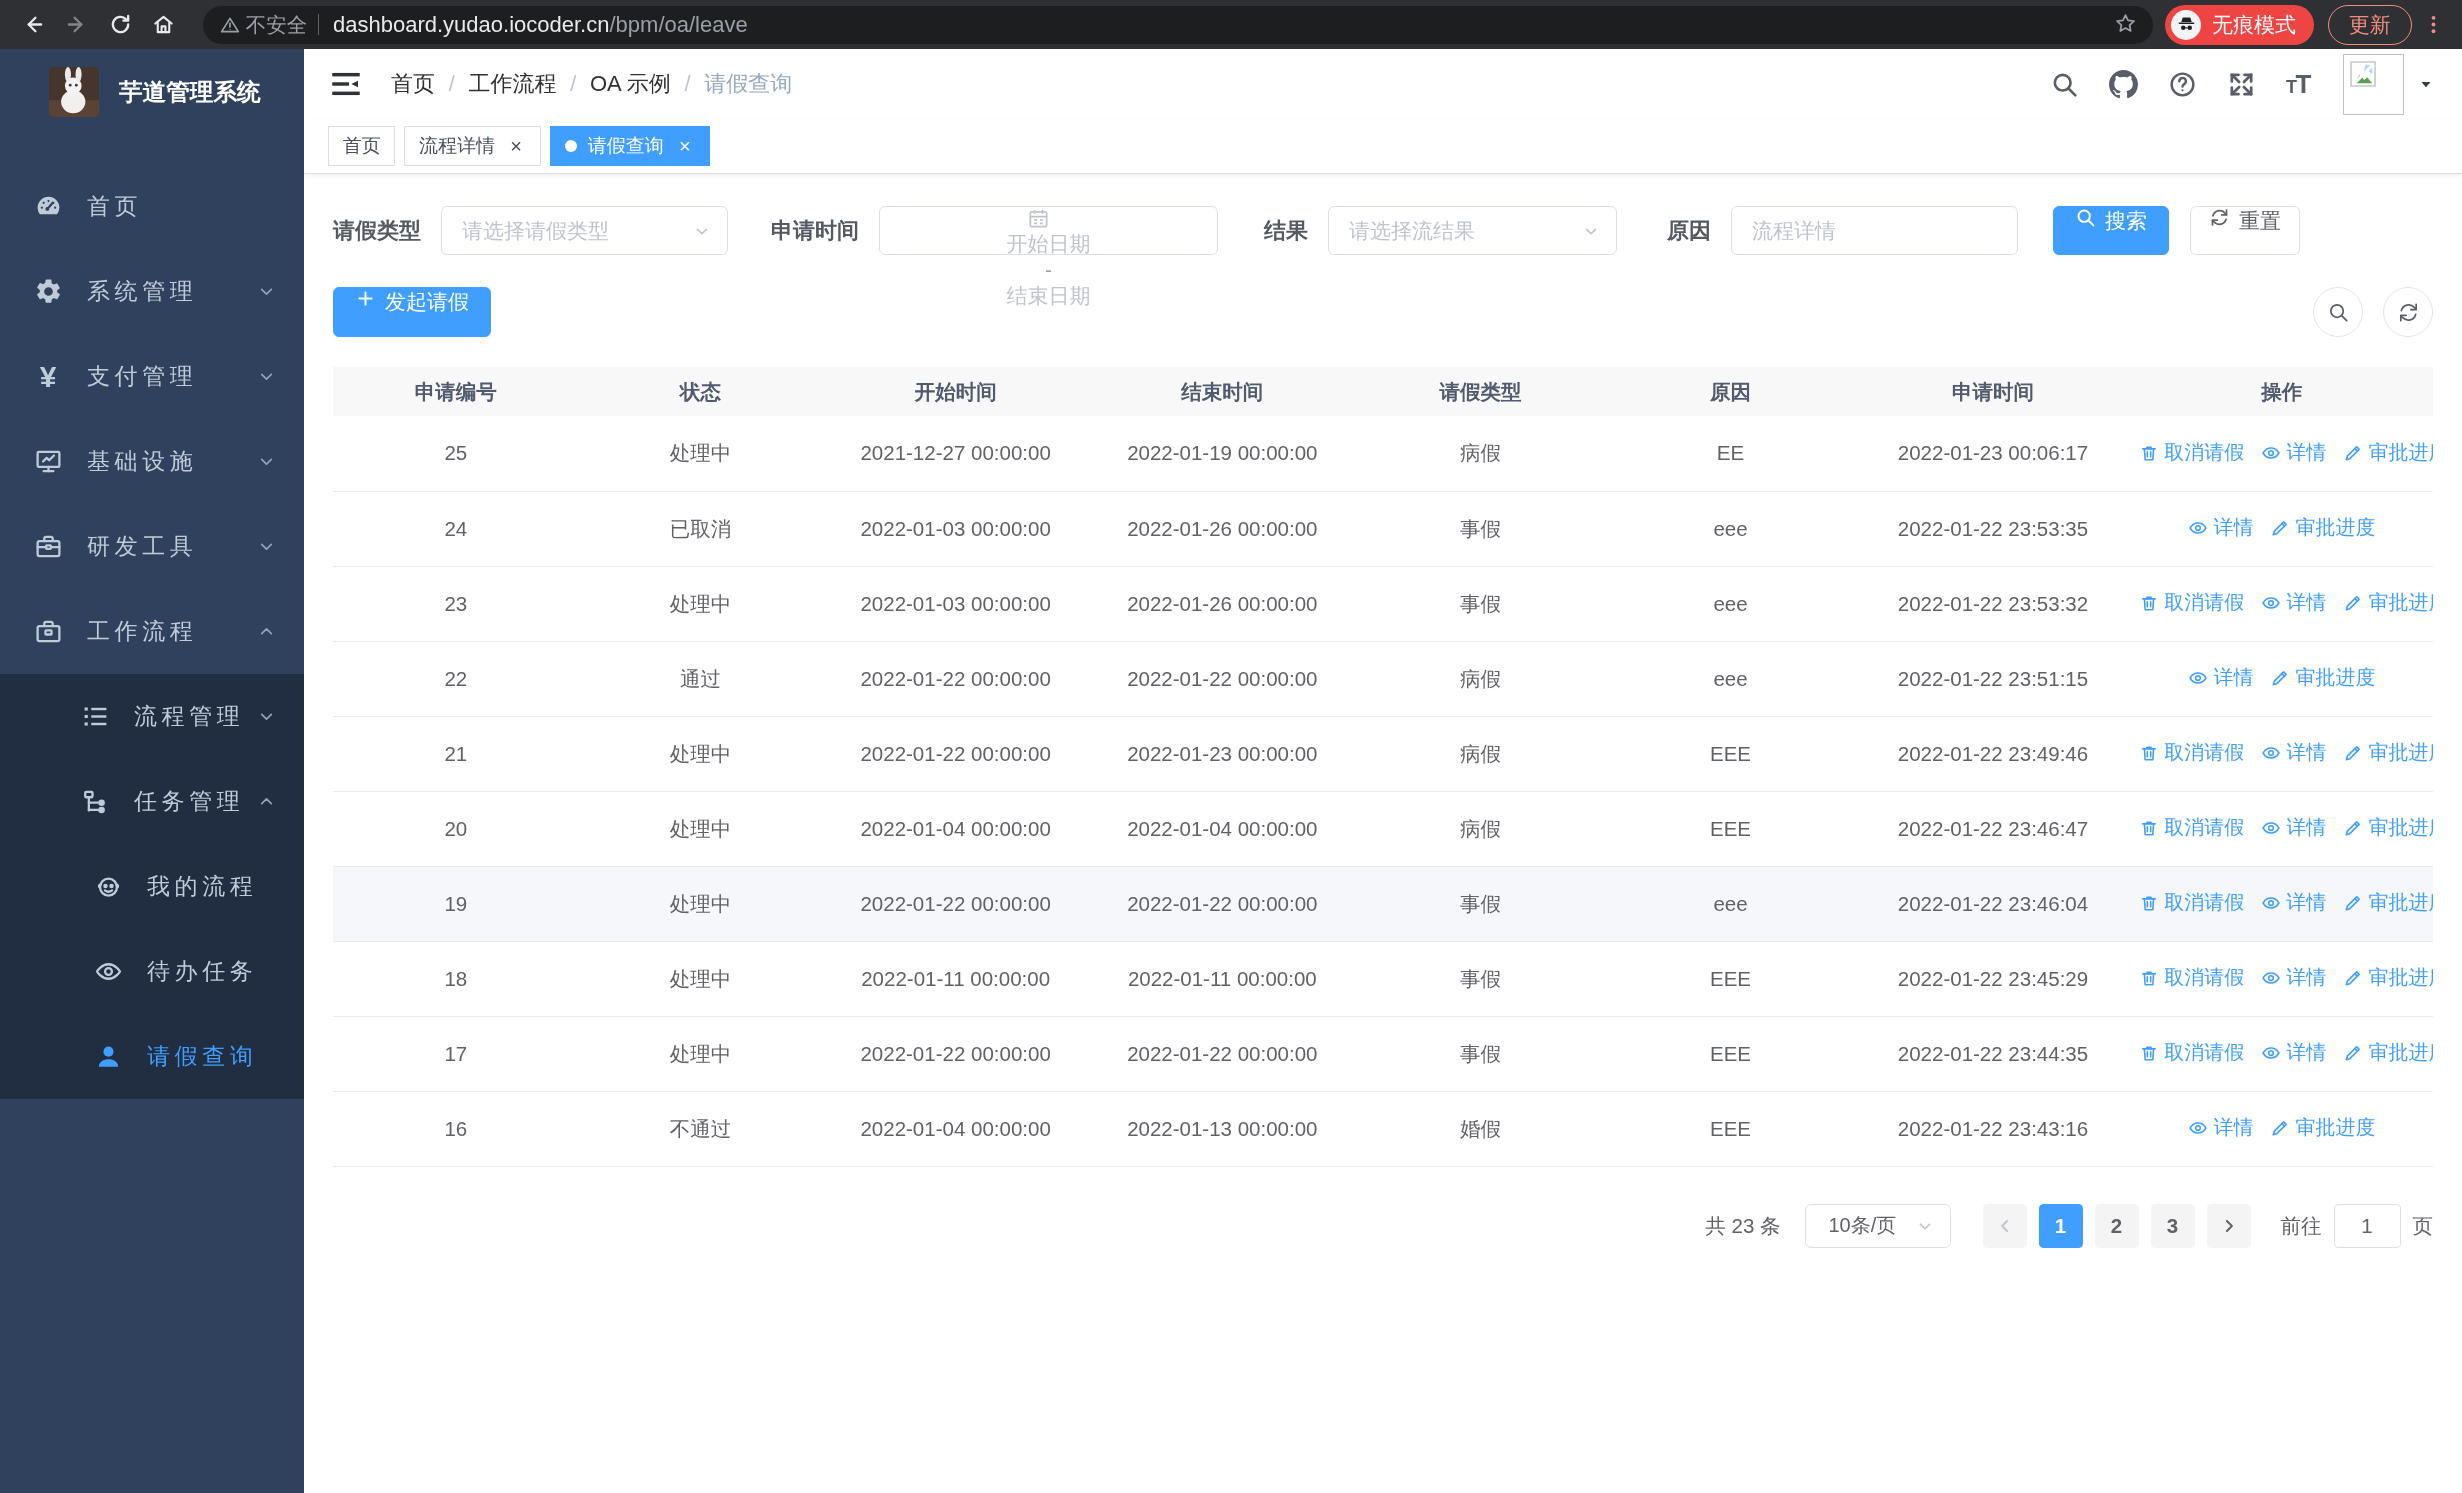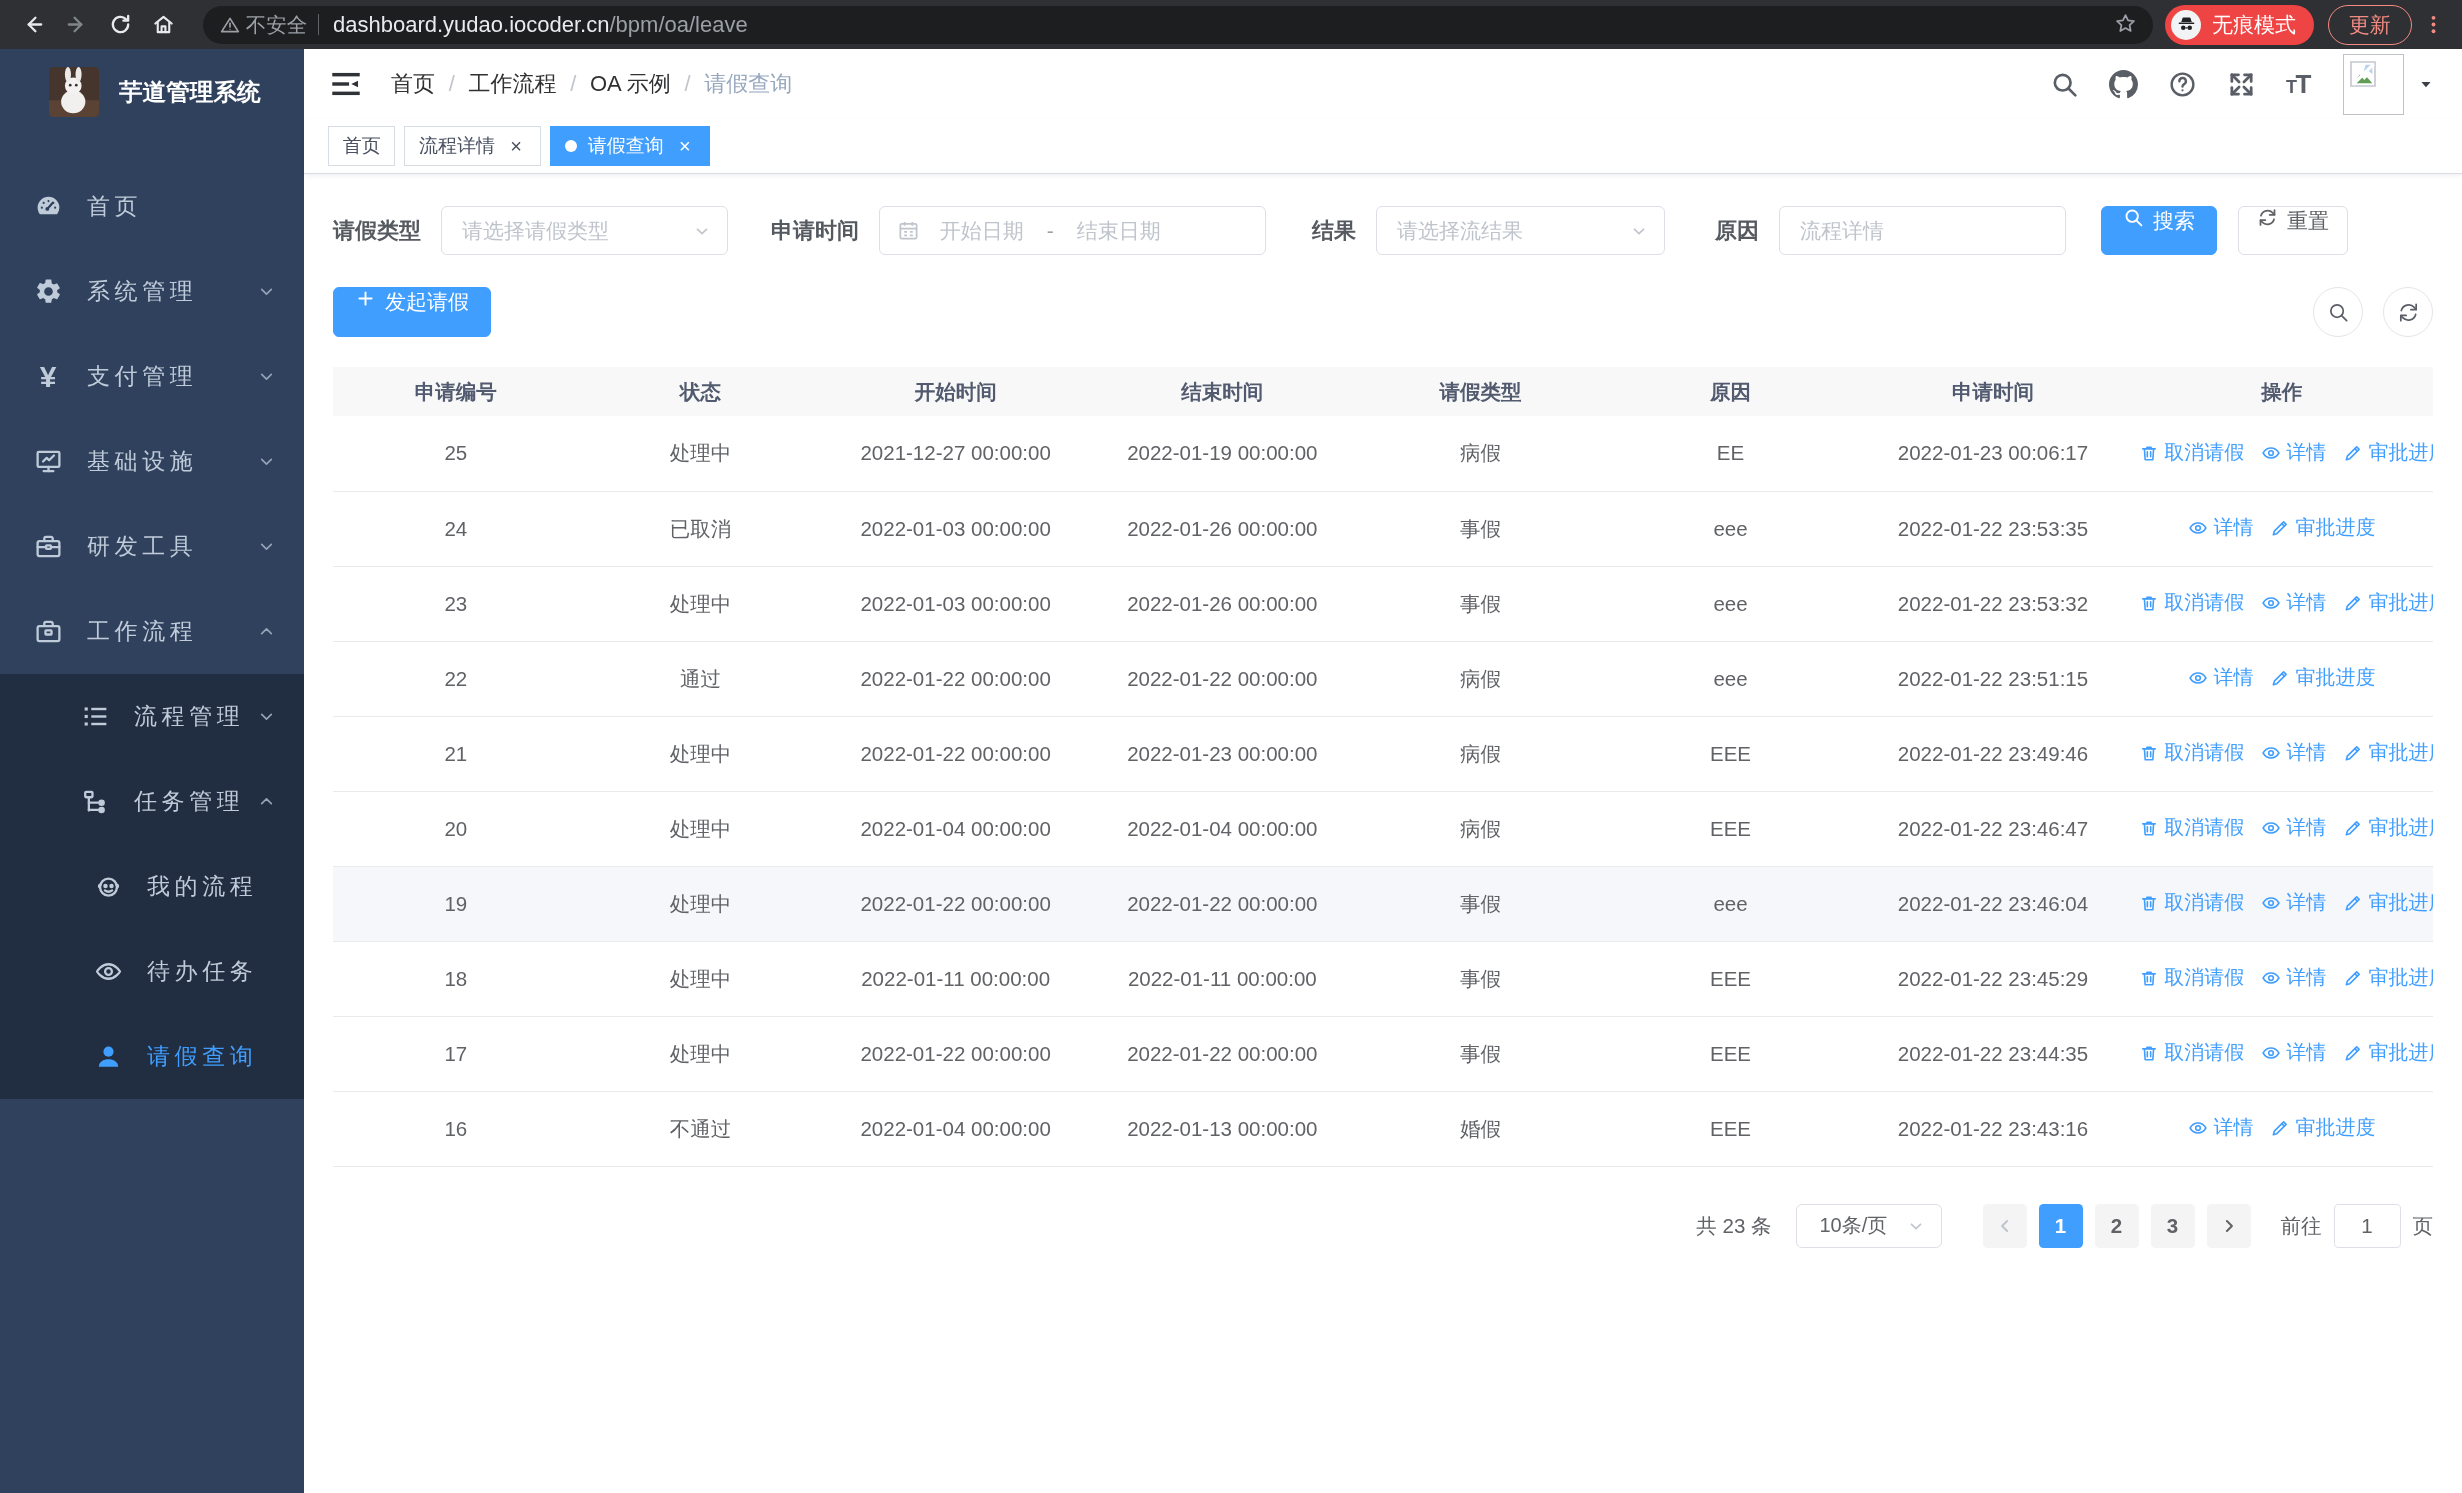--- a/index.html
+++ b/index.html
@@ -81,21 +81,21 @@
   .content { flex:1; padding:26px 29px 0 29px; overflow:hidden; }
 
   
   .filters { display:flex; align-items:center; margin-top:6px; }
   .f-label { font-size:22px; font-weight:700; color:#555a61; margin-right:20px; white-space:nowrap; }
   .ctrl { height:49px; border:1.5px solid #dcdfe6; border-radius:6px; display:flex; align-items:center; font-size:21px; color:#bfc4cc; background:#fff; }
   .ctrl .ph { color:#bfc4cc; }
   .ctrl .chev { margin-left:auto; margin-right:15px; color:#c0c4cc; display:flex; }
   .ctrl .chev svg { width:20px; height:20px; }
   .sel-leave { width:287px; padding-left:20px; margin-right:43px; }
-  .daterange { width:387px; padding:0 16.7px; margin-right:46px; }
+  .daterange { width:339px; padding:0 16.7px; margin-right:46px;flex-direction:column; }
   .daterange .cal { color:#c0c4cc; display:flex; margin-right:20px; }
   .daterange .cal svg { width:23px; height:23px; }
   .daterange .d-sep { color:#9aa0a6; margin:0 23px; }
   .sel-result { width:289px; padding-left:20px; margin-right:50px; }
   .inp-reason { width:287px; padding-left:20px; margin-right:35px; }
   .btn { height:49px; border-radius:6px; display:inline-flex; align-items:flex-start; justify-content:center; font-size:21px; cursor:pointer; white-space:nowrap; }
   .btn svg { width:21px; height:21px; margin-right:9px; }
   .btn-primary { background:#409eff; color:#fff; border:1.5px solid #409eff; padding:0 21px; }
   .btn-plain { background:#fff; color:#606266; border:1.5px solid #dcdfe6; padding:0 18px; margin-left:21px; }
 
@@ -110,21 +110,21 @@
   table.grid { width:100%; border-collapse:collapse; margin-top:30px; table-layout:fixed; }
   table.grid th { background:#f8f8f9; color:#515a6e; font-size:20.5px; font-weight:700; height:49px; text-align:center; }
   table.grid td { height:75px; font-size:20.5px; color:#606266; text-align:center; border-bottom:1.5px solid #e8eaec; white-space:nowrap; overflow:hidden; }
   tr.hl td { background:#f5f7fa; }
   .act-link { color:#409eff; display:inline-flex; align-items:center; margin:0 8.4px; cursor:pointer; font-size:20px; }
   .act-link svg { width:20px; height:20px; margin-right:5.3px; }
 
   
   .pagination { display:flex; align-items:center; justify-content:flex-end; margin-top:37px; font-size:20.5px; color:#606266; }
   .pg-total { margin-right:24px; }
-  .pg-size { width:146px; height:44px; padding-left:23px; margin-right:29px; font-size:20px; color:#606266; }
+  .pg-size { width:146px; height:44px; padding-left:23px; margin-right:20px; font-size:20px; color:#606266; }
   .pg-btn { min-width:44px; height:44px; border-radius:4.6px; background:#f4f4f5; color:#606266; display:inline-flex; align-items:center; justify-content:center; font-size:20.5px; font-weight:700; margin-left:12px; cursor:pointer; }
   .pg-btn svg { width:20px; height:20px; }
   .pg-btn.disabled { color:#c0c4cc; }
   .pg-btn.active { background:#409eff; color:#fff; }
   .pg-goto { margin-left:30px; display:flex; align-items:center; }
   .pg-goto input { width:67px; height:44px; border:1.5px solid #dcdfe6; border-radius:4.6px; text-align:center; font-size:20.5px; color:#606266; margin:0 12px; font-family:inherit; }
 </style>
 </head>
 <body>
 

